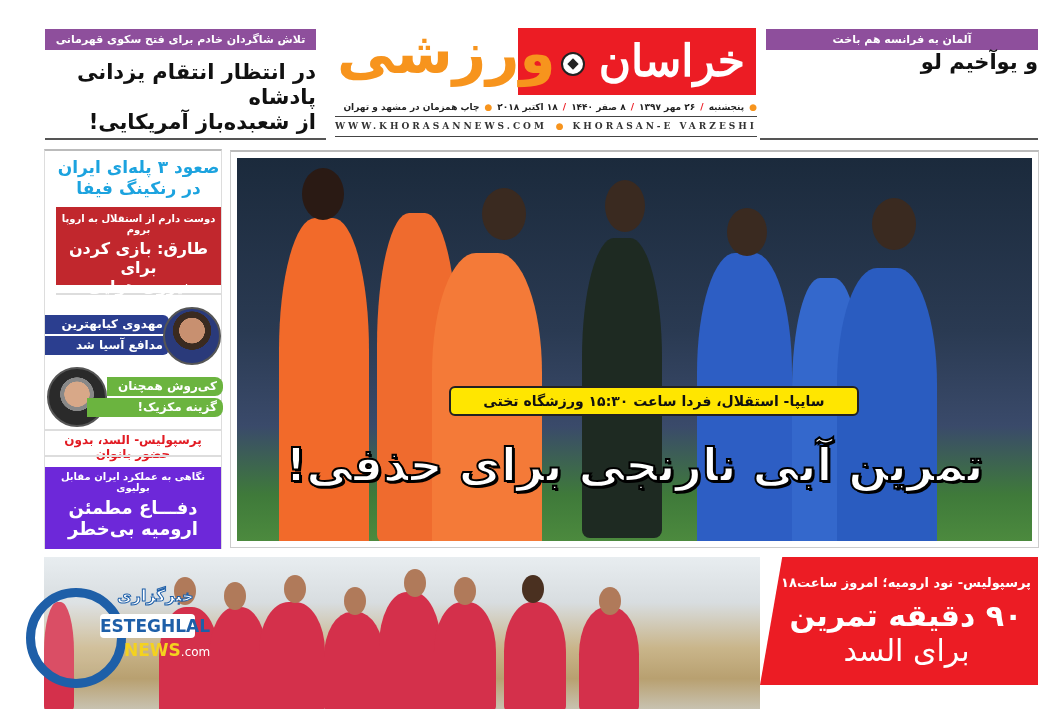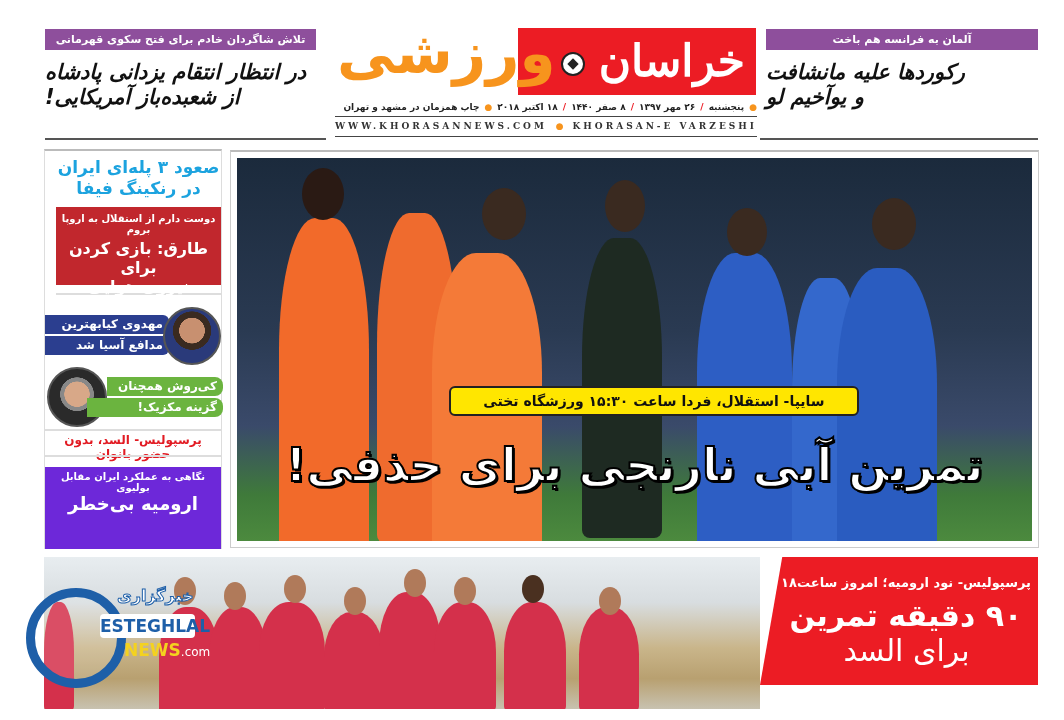--- a/index.html
+++ b/index.html
@@ -5,21 +5,21 @@
   * { box-sizing: border-box; margin: 0; padding: 0; }
   html, body { width: 1064px; height: 720px; background: #ffffff; overflow: hidden; }
   body { position: relative; font-family: "DejaVu Sans", sans-serif; direction: rtl; }
   .abs { position: absolute; }
 
   
   .kicker-purple {
     background: #8e4f9c; color: #fff; font-size: 11px; font-weight: bold;
     height: 21px; line-height: 21px; text-align: center;
   }
-  .headline-black { color: #111; font-weight: bold; text-align: left; line-height: 1.2; font-style: italic; }
+  .headline-black { color: #111; font-weight: bold; text-align: right; line-height: 1.2; }
   .rule-dark { height: 2px; background: #555; }
 
   
   .masthead-red { background: #ec1c24; }
   .masthead-title-red { color: #fff; font-size: 44px; font-weight: bold; font-family: "DejaVu Serif", serif; }
   .masthead-title-orange {
     color: #f7941d; font-size: 58px; font-weight: bold; font-family: "DejaVu Sans", sans-serif;
     letter-spacing: -2px;
   }
   .dateline { font-size: 9px; color: #222; font-weight: bold; white-space: nowrap; }
@@ -92,21 +92,20 @@
 
 <div class="abs" style="left:45px; top:29px; width:271px; height:112px;">
   <div class="kicker-purple">تلاش شاگردان خادم برای فتح سکوی قهرمانی</div>
   <div class="headline-black" style="font-size:21px; margin-top:10px;">در انتظار انتقام یزدانی پادشاه</div>
   <div class="headline-black" style="font-size:21px;">از شعبده‌باز آمریکایی!</div>
   <div class="rule-dark abs" style="left:0; right:-10px; top:109px;"></div>
 </div>
 
 <div class="abs" style="left:766px; top:29px; width:272px; height:112px;">
   <div class="kicker-purple">آلمان به فرانسه هم باخت</div>
-  <div class="headline-black" style="font-size:21px; margin-top:10px;">رکوردها علیه مانشافت</div>
   <div class="headline-black" style="font-size:21px;">و یوآخیم لو</div>
   <div class="rule-dark abs" style="left:-6px; right:0; top:109px;"></div>
 </div>
 
 <div class="abs" style="left:333px; top:0; width:424px; height:140px;">
   <div class="abs masthead-red" style="left:185px; top:28px; width:238px; height:67px;"></div>
   <div class="abs masthead-title-red" style="right:12px; top:30px; line-height:62px;">خراسان</div>
   <div class="abs masthead-title-orange" style="left:4px; top:8px; line-height:90px;">ورزشی</div>
   <div class="abs" style="left:228px; top:52px; width:24px; height:24px; border-radius:50%; background:#fff; border:2px solid #222;">
     <div style="position:absolute; left:6px; top:6px; width:8px; height:8px; background:#222; transform:rotate(45deg);"></div>
@@ -157,20 +156,21 @@
     <div class="abs pill-green" style="right:0; top:12px; width:116px;">کی‌روش همچنان</div>
     <div class="abs pill-green" style="right:0; top:33px; width:136px;">گزینه مکزیک!</div>
   </div>
   <div class="abs" style="left:0; right:0; top:278px; height:2px; background:#ddd;"></div>
 
   <div class="abs red-text" style="left:0; right:0; top:282px;">پرسپولیس- السد، بدون حضور بانوان</div>
   <div class="abs" style="left:0; right:0; top:304px; height:2px; background:#ddd;"></div>
 
   <div class="abs green-box" style="left:0; right:0; top:316px; height:82px; padding-top:4px;">
     <div style="font-size:10px; font-weight:bold;">نگاهی به عملکرد ایران مقابل بولیوی</div>
+    <div style="font-size:18px; font-weight:bold; margin-top:4px;">دفـــاع مطمئن</div>
     <div style="font-size:18px; font-weight:bold;">ارومیه بی‌خطر</div>
   </div>
 </div>
 
 <div class="abs photo-frame" style="left:230px; top:150px; width:809px; height:398px; border-top:2px solid #bbb;">
   <div class="photo-main">
 
     <div class="player" style="left:42px; top:60px; width:90px; height:330px; background:#f26a2a;"></div>
     <div class="player" style="left:140px; top:55px; width:80px; height:330px; background:#ef6b2e;"></div>
     <div class="player" style="left:195px; top:95px; width:110px; height:300px; background:#f47a38;"></div>

